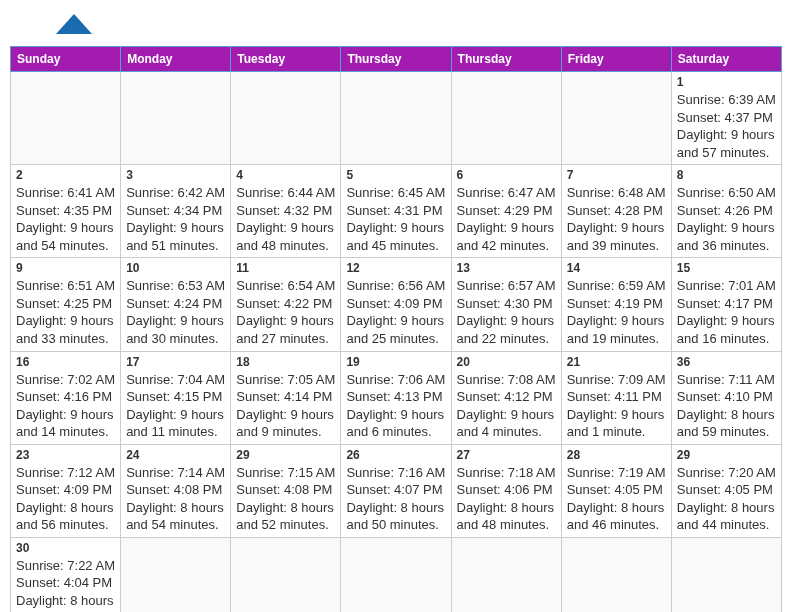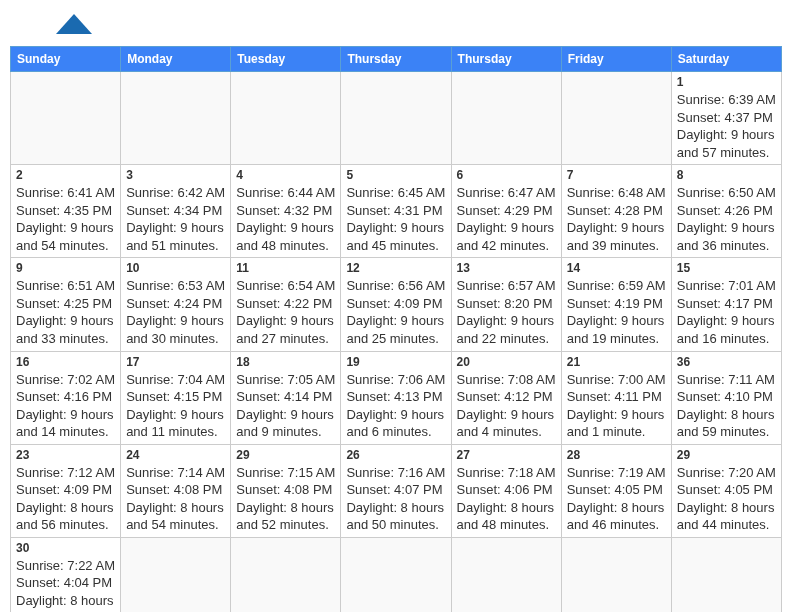--- a/index.html
+++ b/index.html
@@ -49,21 +49,21 @@
     .subtitle {
       font-size: 13px;
       color: #555;
     }
     .calendar {
       width: 100%;
       border-collapse: collapse;
       border: 1px solid #ccc;
     }
     .calendar th {
-      background-color: #3b82f6;
+      background-color: #a21caf;
       color: #fff;
       font-size: 12px;
       font-weight: bold;
       text-align: left;
       padding: 5px 6px;
       border: 1px solid #5a9fd4;
     }
     .calendar td {
       width: calc(100% / 7);
       vertical-align: top;
@@ -219,21 +219,21 @@
         <td>
           <span class="day-number">12</span>
           <div class="day-info">Sunrise: 6:56 AM
 Sunset: 4:09 PM
 Daylight: 9 hours
 and 25 minutes.</div>
         </td>
         <td>
           <span class="day-number">13</span>
           <div class="day-info">Sunrise: 6:57 AM
-Sunset: 8:20 PM
+Sunset: 4:30 PM
 Daylight: 9 hours
 and 22 minutes.</div>
         </td>
         <td>
           <span class="day-number">14</span>
           <div class="day-info">Sunrise: 6:59 AM
 Sunset: 4:19 PM
 Daylight: 9 hours
 and 19 minutes.</div>
         </td>
@@ -276,21 +276,21 @@
         </td>
         <td>
           <span class="day-number">20</span>
           <div class="day-info">Sunrise: 7:08 AM
 Sunset: 4:12 PM
 Daylight: 9 hours
 and 4 minutes.</div>
         </td>
         <td>
           <span class="day-number">21</span>
-          <div class="day-info">Sunrise: 7:00 AM
+          <div class="day-info">Sunrise: 7:09 AM
 Sunset: 4:11 PM
 Daylight: 9 hours
 and 1 minute.</div>
         </td>
         <td>
           <span class="day-number">36</span>
           <div class="day-info">Sunrise: 7:11 AM
 Sunset: 4:10 PM
 Daylight: 8 hours
 and 59 minutes.</div>

